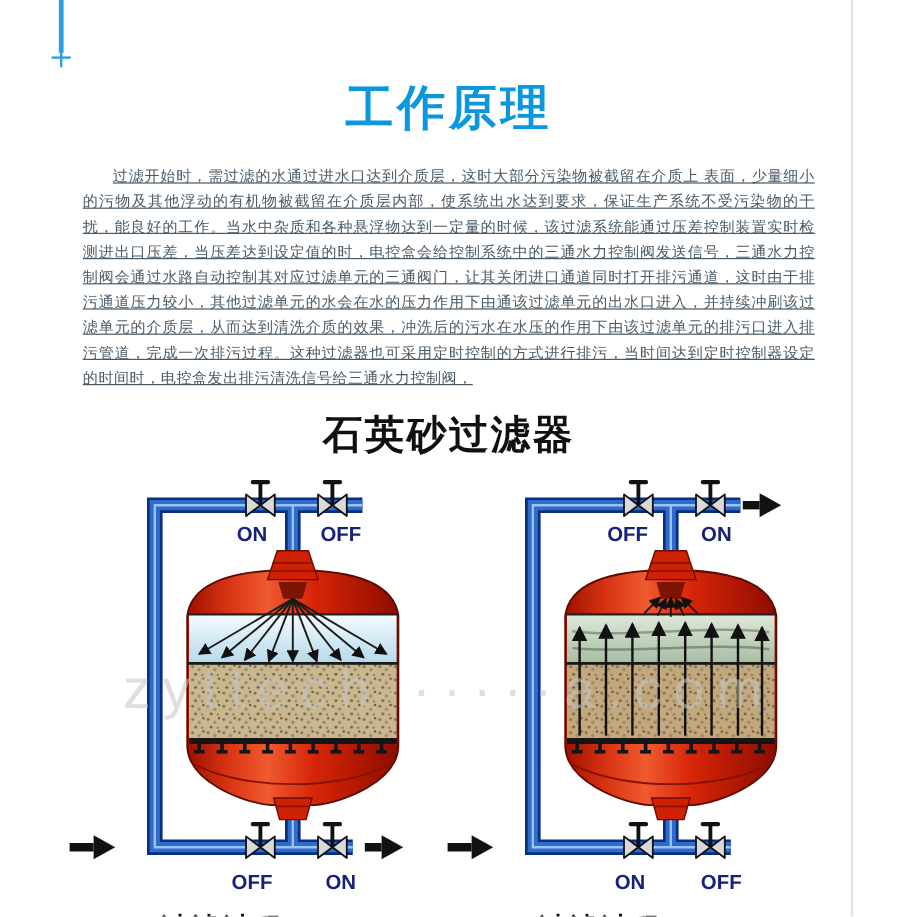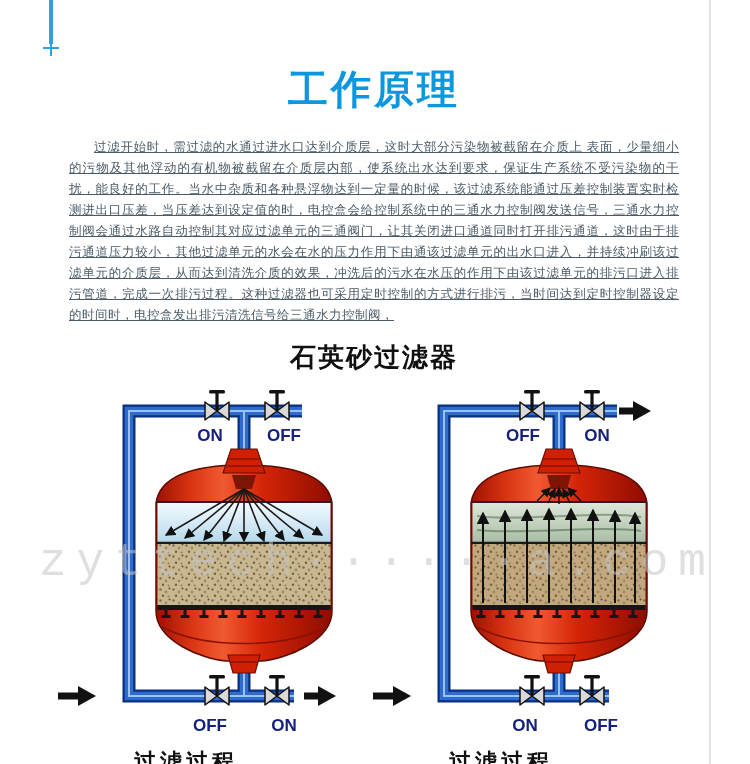--- a/index.html
+++ b/index.html
@@ -33,21 +33,21 @@
     line-height:21px;
     color:#4a5a66;
     text-align:justify;
     text-indent:2em;
     letter-spacing:0.5px;
     text-decoration:underline;
   }
   .section-title{
     margin:14px 0 0 0;
     text-align:center;
-    font-size:26px;
+    font-size:33px;
     font-weight:bold;
     letter-spacing:2px;
     color:#101010;
   }
   .diagrams{
     position:relative;
     display:flex;
     justify-content:space-between;
     padding:0 40px 0 15px;
     margin-top:14px;
@@ -56,21 +56,21 @@
   .watermark{
     position:absolute;
     left:0;right:0;top:148px;
     text-align:center;
     font-size:46px;
     letter-spacing:10px;
     color:#c6c6c6;
     opacity:0.55;
     z-index:5;
     pointer-events:none;
-    font-family:Liberation Mono, monospace;
+    font-family:Liberation Sans, sans-serif;
   }
   .caption{
     width:300px;
     box-sizing:border-box;
     padding-left:80px;
     margin-top:2px;
     text-align:left;
     font-size:22px;
     font-weight:700;
     letter-spacing:4px;

